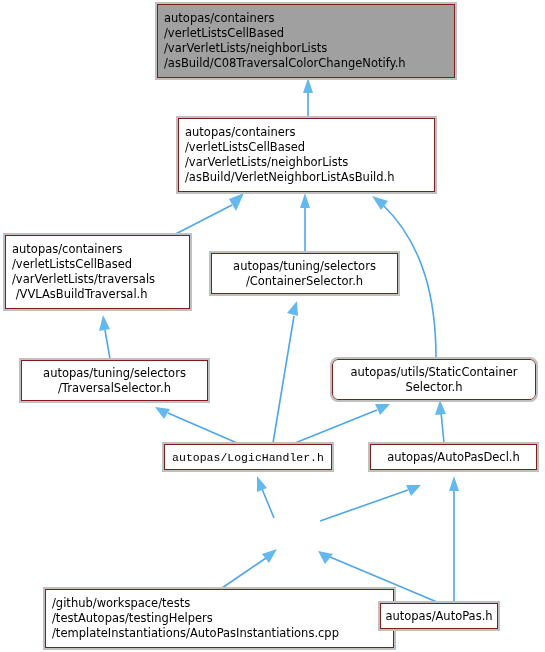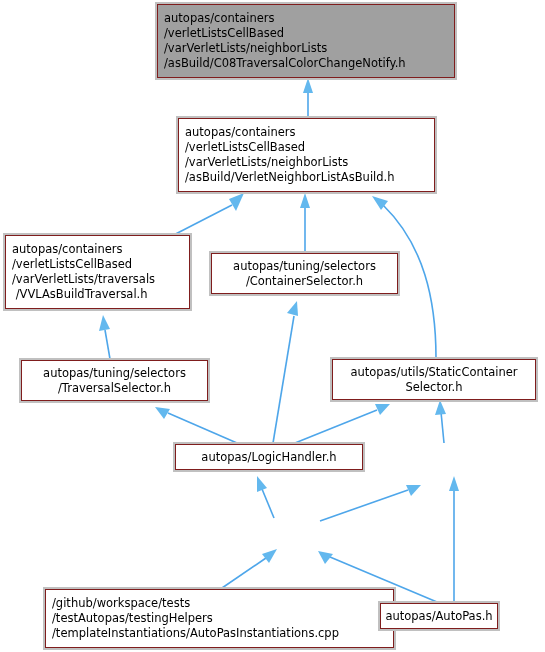--- a/index.html
+++ b/index.html
@@ -164,29 +164,32 @@
   <div class="node-box" style="left:211px; top:253px; width:187px; height:41px;">
     <span class="node-label">autopas/tuning/selectors
 /ContainerSelector.h</span>
   </div>
 
   <div class="node-box" style="left:21px; top:360px; width:187px; height:41px;">
     <span class="node-label">autopas/tuning/selectors
 /TraversalSelector.h</span>
   </div>
 
-  <div class="node-box" style="left:332px; top:359px; width:204px; height:41px;">
+  <div class="node-box" style="left:332px; top:359px; width:204px; height:41px;border-radius:6px;">
     <span class="node-label">autopas/utils/StaticContainer
 Selector.h</span>
   </div>
 
-  <div class="node-box" style="left:175px; top:444px; width:188px; height:26px;">
+  <div class="node-box" style="left:164px; top:444px; width:168px; height:26px;font-family:Liberation Mono, monospace;">
     <span class="node-label">autopas/LogicHandler.h</span>
   </div>
 
+  <div class="node-box" style="left:370px; top:444px; width:167px; height:26px;">
+    <span class="node-label">autopas/AutoPasDecl.h</span>
+  </div>
 
 
   <div class="node-box align-left" style="left:9px; top:589px; width:349px; height:59px;margin-left:36px;">
     <span class="node-label">/github/workspace/tests
 /testAutopas/testingHelpers
 /templateInstantiations/AutoPasInstantiations.cpp</span>
   </div>
 
   <div class="node-box" style="left:380px; top:603px; width:118px; height:26px;">
     <span class="node-label">autopas/AutoPas.h</span>

